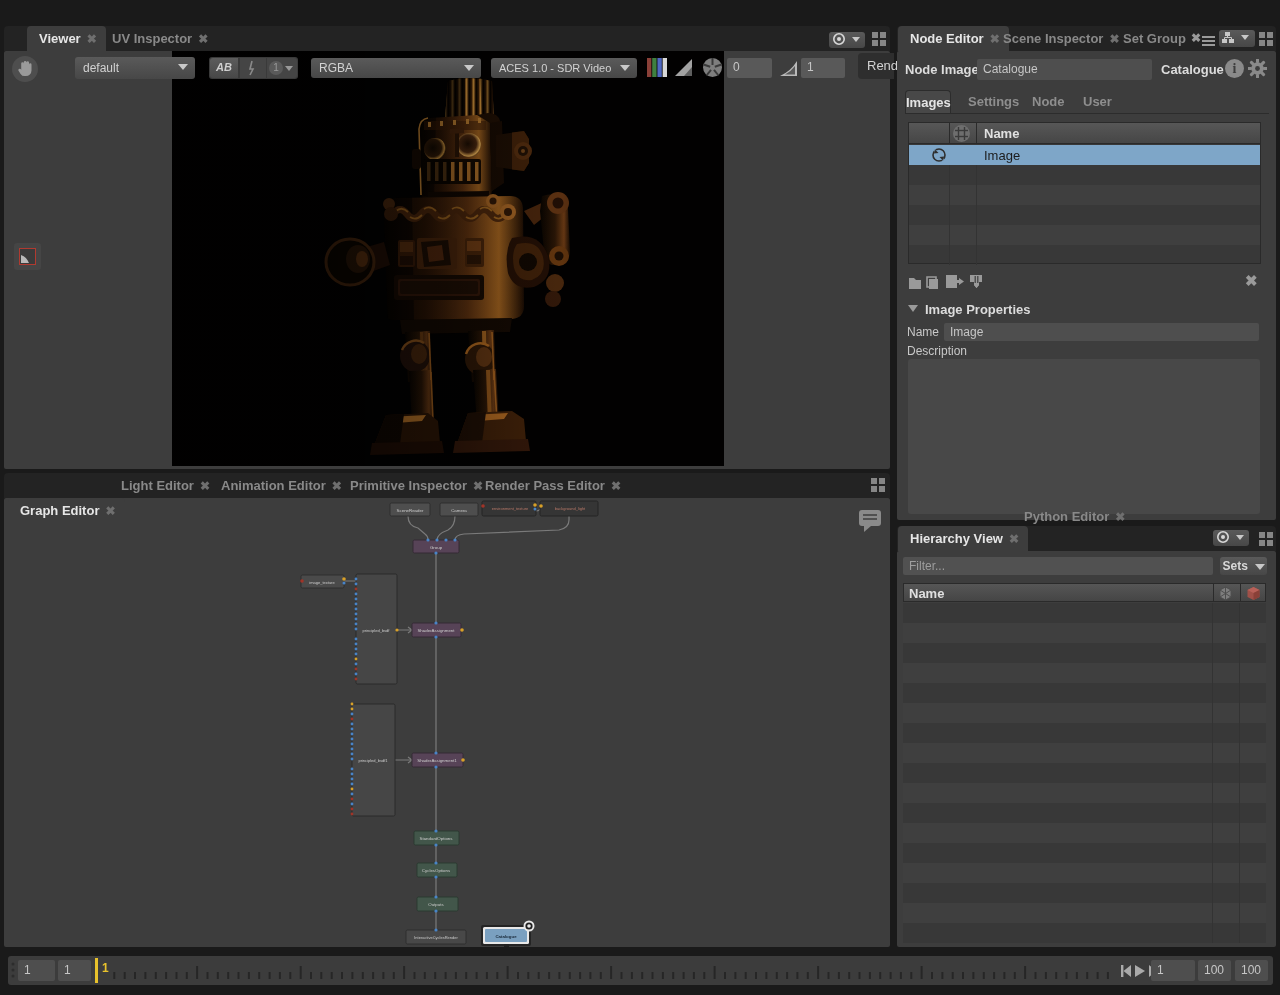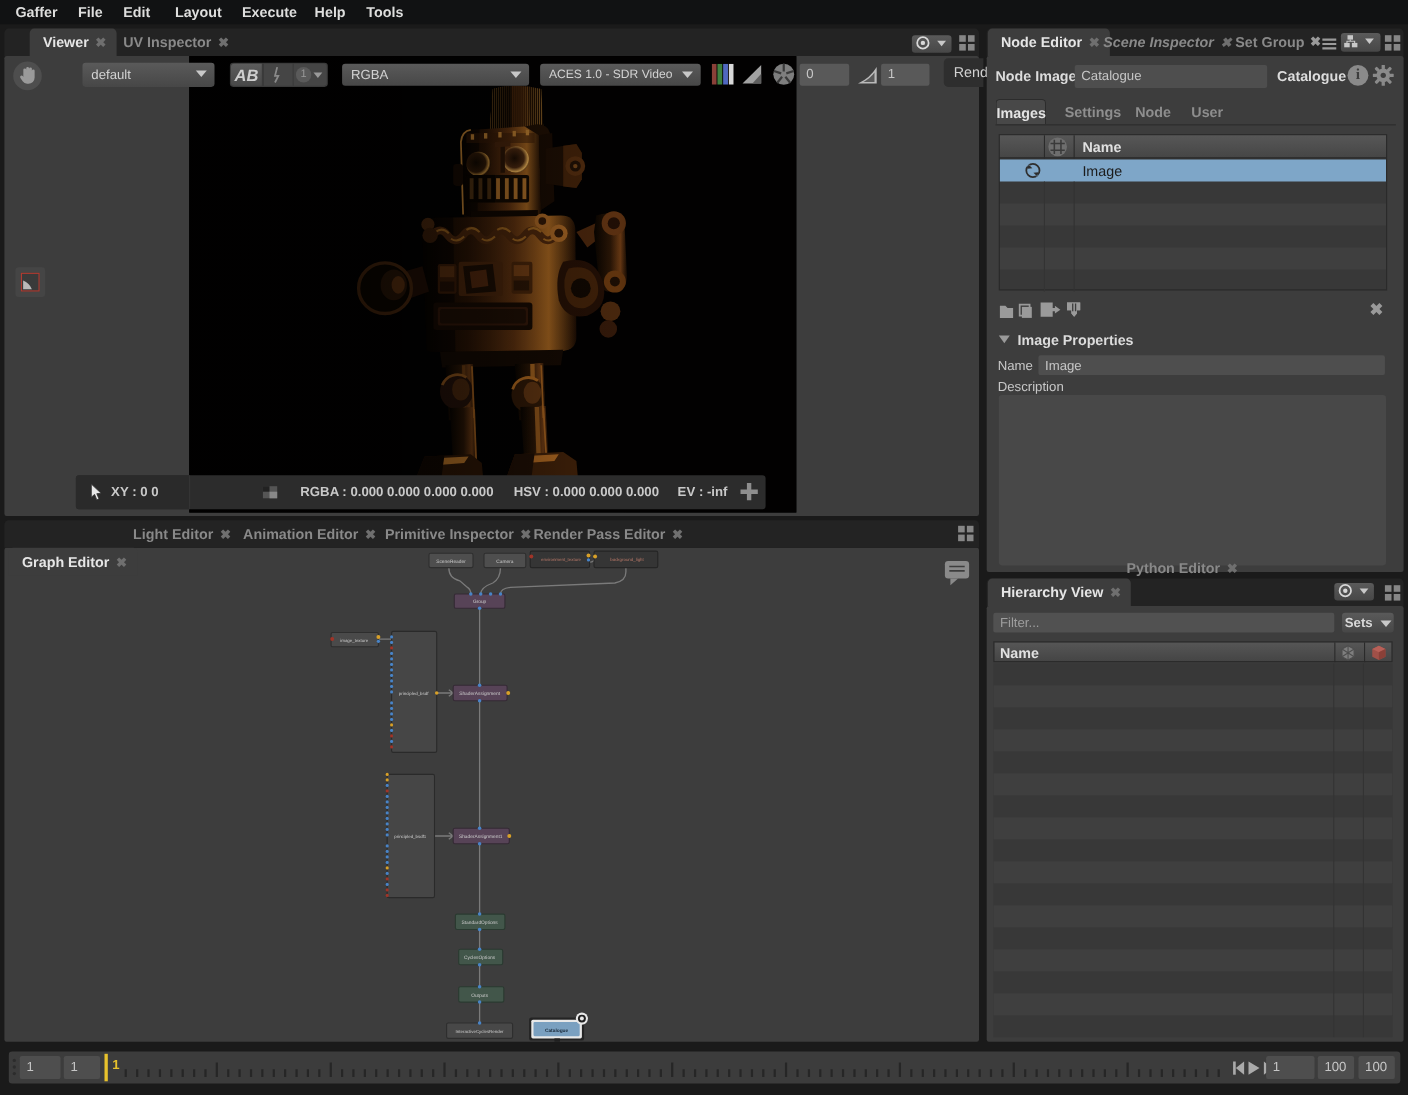--- a/index.html
+++ b/index.html
@@ -16,29 +16,20 @@
 .gridicon { position:absolute; width:15px; height:15px; }
 .gridicon div { position:absolute; width:6px; height:6px; background:#868686; }
 
 .dd { position:absolute; background:linear-gradient(#5a5a5a,#474747); border-radius:3px; color:#d2d2d2; font-size:12px; padding:3px 8px; }
 .dd .arr { position:absolute; right:7px; top:7px; width:0; height:0; border-left:5px solid transparent; border-right:5px solid transparent; border-top:6px solid #c8c8c8; }
 .inp { position:absolute; background:#4c4c4c; border-radius:2px; color:#c6c6c6; font-size:12px; padding:2px 6px; }
 .btn { position:absolute; background:linear-gradient(#5a5a5a,#474747); border-radius:3px; color:#d8d8d8; font-size:12px; text-align:center; }
 </style></head>
 <body>
 <div id="root">
-<div id="menubar">
- <span style="left:14px">Gaffer</span>
-      <span style="left:71px">File</span>
-      <span style="left:112px">Edit</span>
-      <span style="left:159px">Layout</span>
-      <span style="left:220px">Execute</span>
-      <span style="left:286px">Help</span>
-      <span style="left:333px">Tools</span>
-</div>
 
 <div id="viewer" class="panel" style="left:4px; top:51px; width:886px; height:418px;"></div>
 <div id="viewer-tabs">
  <div class="abs" style="left:4px; top:26px; width:886px; height:25px; background:#232323; border-radius:4px 4px 0 0;"></div>
  <div class="tab active" style="left:27px; top:26px;">Viewer<span class="x">✖</span></div>
  <div class="tab" style="left:100px; top:26px;">UV Inspector<span class="x">✖</span></div>
  <div class="gridicon" style="left:872px; top:32px;">
         <div style="left:0;top:0"></div>
         <div style="left:8px;top:0"></div>
         <div style="left:0;top:8px"></div>
@@ -229,21 +220,21 @@
 <rect width="552" height="415" fill="url(#shade)"></rect>
 </svg>
 </div>
 
 <div class="abs" style="left:0; top:0;">
  <div class="abs" style="left:12px; top:56px; width:26px; height:26px; border-radius:50%; background:#4e4e4e;"><svg width="26" height="26" viewBox="0 0 26 26">
           <path d="M9.2 14 L9.2 7.5 a1.3 1.3 0 0 1 2.6 0 L11.8 6.2 a1.3 1.3 0 0 1 2.6 0 L14.4 6.6 a1.3 1.3 0 0 1 2.6 0 L17 8.4 a1.25 1.25 0 0 1 2.5 0 L19.5 14.5 a5.6 5.6 0 0 1 -5.6 5.6 L12.6 20.1 a4.8 4.8 0 0 1 -4 -2.2 L6.4 14.6 a1.4 1.4 0 0 1 2.3 -1.5 Z" fill="#9a9a9a"></path>
         </svg></div>
 <div class="dd" style="left:75px; top:57px; width:120px; height:22px; padding-top:4px;">default<span class="arr"></span></div>
  <div class="abs" style="left:209px; top:57px; width:89px; height:22px; background:#3a3a3a; border-radius:3px;">
-   <div style="position:absolute;left:1px;top:1px;width:28px;height:20px;background:linear-gradient(#5c5c5c,#484848);border-radius:3px 0 0 3px;color:#cfcfcf;font-size:15px;font-weight:bold;text-align:center;padding-top:3px;font-style:italic;">AB</div>
+   <div style="position:absolute;left:1px;top:1px;width:28px;height:20px;background:linear-gradient(#5c5c5c,#484848);border-radius:3px 0 0 3px;color:#cfcfcf;font-size:11px;font-weight:bold;text-align:center;padding-top:3px;font-style:italic;">AB</div>
    <div style="position:absolute;left:31px;top:1px;width:26px;height:20px;background:#454545;"><svg width="26" height="20">
             <path d="M12 3 L10 11 L13 11 L10 17" stroke="#8a8a8a" stroke-width="1.6" fill="none"></path>
           </svg></div>
    <div style="position:absolute;left:58px;top:1px;width:30px;height:20px;background:#454545;border-radius:0 3px 3px 0;">
           <div style="position:absolute;left:2px;top:3px;width:14px;height:14px;border-radius:50%;background:#5a5a5a;color:#9a9a9a;font-size:10px;text-align:center;line-height:14px;">1</div>
           <div style="position:absolute;right:4px;top:8px;width:0;height:0;border-left:4px solid transparent;border-right:4px solid transparent;border-top:5px solid #9a9a9a;"></div>
         </div>
  </div>
  <div class="dd" style="left:311px; top:58px; width:170px; height:20px;">RGBA<span class="arr"></span></div>
  <div class="dd" style="left:491px; top:58px; width:146px; height:20px; font-size:11px; padding-top:4px;">ACES 1.0 - SDR Video<span class="arr"></span></div>
@@ -269,37 +260,20 @@
         </svg></div>
  <div class="inp" style="left:727px; top:58px; width:45px; height:20px; background:#595959;">0</div>
  <div class="abs" style="left:779px; top:59px; width:19px; height:18px;"><svg width="19" height="18">
           <path d="M1 17 L18 17 L18 2 Q12 12 1 17 Z" fill="#b9b9b9"></path>
           <path d="M6 15.5 L16 15.5 L16 7 Q12 12.5 6 15.5 Z" fill="#5a5a5a"></path>
         </svg></div>
  <div class="inp" style="left:801px; top:58px; width:44px; height:20px; background:#595959;">1</div>
  <div class="abs" style="left:858px; top:53px; width:36px; height:26px; background:#2e2e2e; border-radius:4px 0 0 4px; color:#d2d2d2; font-size:13px; text-align:left; padding:5px 0 0 9px;">Rend</div>
 </div>
 
-<div class="abs" style="left:69px; top:432px; width:627px; height:31px; background:#2c2c2c; border-radius:3px; color:#c9c9c9; font-size:12px; font-weight:bold;">
- <div class="abs" style="left:0; top:0; width:104px; height:31px; border-right:1px solid #3a3a3a; border-radius:3px 0 0 3px; background:#2a2a2a;"></div>
- <svg class="abs" style="left:13px;top:7px" width="12" height="17" viewBox="0 0 12 17">
-        <path d="M1 1 L1 13 L4 10.5 L6 15.5 L8 14.5 L6 9.8 L10 9.5 Z" fill="#e8e8e8" stroke="#333" stroke-width="0.8"></path>
-      </svg>
- <span class="abs" style="left:32px; top:8px;">XY : 0 0</span>
- <div class="abs" style="left:170px; top:10px; width:13px; height:11px; background:#555;">
-        <div style="position:absolute;left:0;top:0;width:6px;height:5px;background:#222"></div>
-        <div style="position:absolute;left:6px;top:5px;width:7px;height:6px;background:#888"></div>
-      </div>
- <span class="abs" style="left:204px; top:8px;">RGBA : 0.000 0.000 0.000 0.000</span>
- <span class="abs" style="left:398px; top:8px;">HSV : 0.000 0.000 0.000</span>
- <span class="abs" style="left:547px; top:8px;">EV : -inf</span>
- <svg class="abs" style="left:604px; top:7px;" width="16" height="16">
-        <path d="M6 0 H10 V6 H16 V10 H10 V16 H6 V10 H0 V6 H6 Z" fill="#8e8e8e"></path>
-      </svg>
-</div>
 
 <div class="abs" style="left:14px; top:243px; width:27px; height:27px; background:#454545; border-radius:3px;">
       <div style="position:absolute;left:5px;top:5px;width:17px;height:17px;border:1px solid #b03a30;background:#3a3a3a;"><svg width="15" height="15">
           <path d="M1 14 L1 6 A 14 14 0 0 1 9 14 Z" fill="#b9b9b9"></path>
         </svg></div>
     </div>
 
 <div id="graph" class="panel" style="left:4px; top:498px; width:886px; height:449px;"></div>
 <div id="graph-tabs">
  <div class="abs" style="left:4px; top:473px; width:886px; height:25px; background:#232323; border-radius:4px 4px 0 0;"></div>
@@ -492,21 +466,21 @@
           <path d="M859 17 L873 17"></path>
           <path d="M859 21 L873 21"></path>
         </g>
       </g>
 </svg>
 
 <div id="nodeed" class="panel" style="left:897px; top:51px; width:379px; height:469px;"></div>
 <div id="nodeed-tabs">
  <div class="abs" style="left:897px; top:26px; width:379px; height:25px; background:#232323; border-radius:4px 4px 0 0;"></div>
  <div class="tab active" style="left:898px; top:26px;">Node Editor<span class="x">✖</span></div>
- <div class="tab" style="left:991px; top:26px;font-style:italic;">Scene Inspector<span class="x">✖</span></div>
+ <div class="tab" style="left:991px; top:26px;">Scene Inspector<span class="x">✖</span></div>
  <div class="tab" style="left:1111px; top:26px; padding-right:2px;">Set Group</div>
  <span class="abs" style="left:1191px; top:31px; font-size:12px; font-weight:bold; color:#9a9a9a;">✖</span>
       <div class="abs" style="left:1202px; top:33px;"><svg width="13" height="12">
           <g stroke="#9a9a9a" stroke-width="2">
             <path d="M0 2 L13 2"></path>
             <path d="M0 6 L13 6"></path>
             <path d="M0 10 L13 10"></path>
           </g>
         </svg></div>
  <div class="btn" style="left:1219px; top:30px; width:36px; height:17px;"><svg width="34" height="15" viewBox="0 0 34 15">

